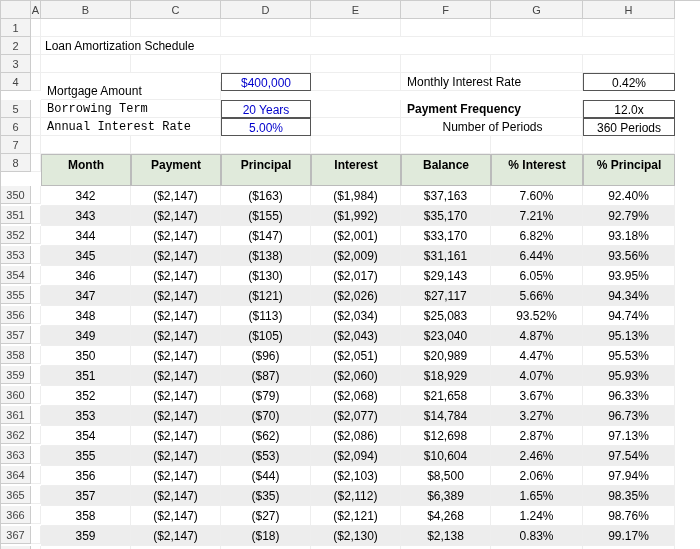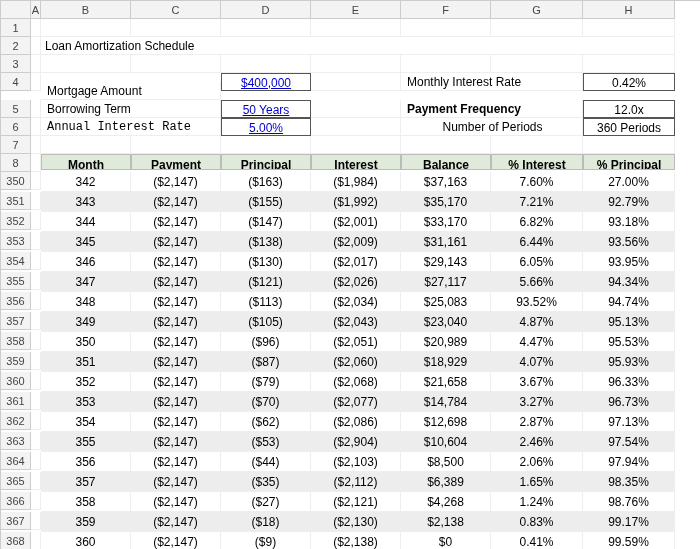--- a/index.html
+++ b/index.html
@@ -41,27 +41,27 @@
     overflow: hidden;
     white-space: nowrap;
   }
   .param-label {
     padding-left: 6px;
   }
   .param-box {
     border: 1px solid #555;
     text-align: center;
   }
-  .param-box.blue { color: #0000cc; text-decoration: underline; }
+  .param-box.blue { color: #0000cc; }
   .tblhdr {
     background: #e0eadb;
     border: 1px solid #bbb;
     text-align: center;
     font-weight: bold;
-    height: 16px;
+    height: 32px;
     line-height: 16px;
   }
   .datacell {
     text-align: center;
     height: 20px;
     line-height: 16px;
     padding: 2px 4px;
   }
   .stripe { background: #ededed; }
 </style>
@@ -101,22 +101,22 @@
     <div class="cell"></div>
     <div class="rowhdr">4</div>
     <div class="cell"></div>
     <div class="cell param-label" style="grid-column: span 2; margin-top: 9px;">Mortgage Amount</div>
     <div class="cell param-box blue">$400,000</div>
     <div class="cell"></div>
     <div class="cell param-label" style="grid-column: span 2;">Monthly Interest Rate</div>
     <div class="cell param-box">0.42%</div>
     <div class="rowhdr">5</div>
     <div class="cell"></div>
-    <div class="cell param-label" style="grid-column: span 2;">Borrowing Term</div>
-    <div class="cell param-box blue">50 Years</div>
+    <div class="cell param-label" style="grid-column: span 2; font-family: Liberation Mono, monospace;">Borrowing Term</div>
+    <div class="cell param-box blue">20 Years</div>
     <div class="cell"></div>
     <div class="cell param-label" style="grid-column: span 2; font-weight: bold;">Payment Frequency</div>
     <div class="cell param-box">12.0x</div>
     <div class="rowhdr">6</div>
     <div class="cell"></div>
     <div class="cell param-label" style="grid-column: span 2; font-family: Liberation Mono, monospace;">Annual Interest Rate</div>
     <div class="cell param-box blue">5.00%</div>
     <div class="cell"></div>
     <div class="cell param-label" style="grid-column: span 2; text-align: center;">Number of Periods</div>
     <div class="cell param-box">360 Periods</div>
@@ -139,21 +139,21 @@
     <div class="cell tblhdr">% Interest</div>
     <div class="cell tblhdr">% Principal</div>
     <div class="rowhdr">350</div>
     <div class="cell"></div>
     <div class="cell datacell">342</div>
     <div class="cell datacell">($2,147)</div>
     <div class="cell datacell">($163)</div>
     <div class="cell datacell">($1,984)</div>
     <div class="cell datacell">$37,163</div>
     <div class="cell datacell">7.60%</div>
-    <div class="cell datacell">27.00%</div>
+    <div class="cell datacell">92.40%</div>
     <div class="rowhdr">351</div>
     <div class="cell"></div>
     <div class="cell datacell stripe">343</div>
     <div class="cell datacell stripe">($2,147)</div>
     <div class="cell datacell stripe">($155)</div>
     <div class="cell datacell stripe">($1,992)</div>
     <div class="cell datacell stripe">$35,170</div>
     <div class="cell datacell stripe">7.21%</div>
     <div class="cell datacell stripe">92.79%</div>
     <div class="rowhdr">352</div>
@@ -253,21 +253,21 @@
     <div class="cell datacell">($62)</div>
     <div class="cell datacell">($2,086)</div>
     <div class="cell datacell">$12,698</div>
     <div class="cell datacell">2.87%</div>
     <div class="cell datacell">97.13%</div>
     <div class="rowhdr">363</div>
     <div class="cell"></div>
     <div class="cell datacell stripe">355</div>
     <div class="cell datacell stripe">($2,147)</div>
     <div class="cell datacell stripe">($53)</div>
-    <div class="cell datacell stripe">($2,904)</div>
+    <div class="cell datacell stripe">($2,094)</div>
     <div class="cell datacell stripe">$10,604</div>
     <div class="cell datacell stripe">2.46%</div>
     <div class="cell datacell stripe">97.54%</div>
     <div class="rowhdr">364</div>
     <div class="cell"></div>
     <div class="cell datacell">356</div>
     <div class="cell datacell">($2,147)</div>
     <div class="cell datacell">($44)</div>
     <div class="cell datacell">($2,103)</div>
     <div class="cell datacell">$8,500</div>

